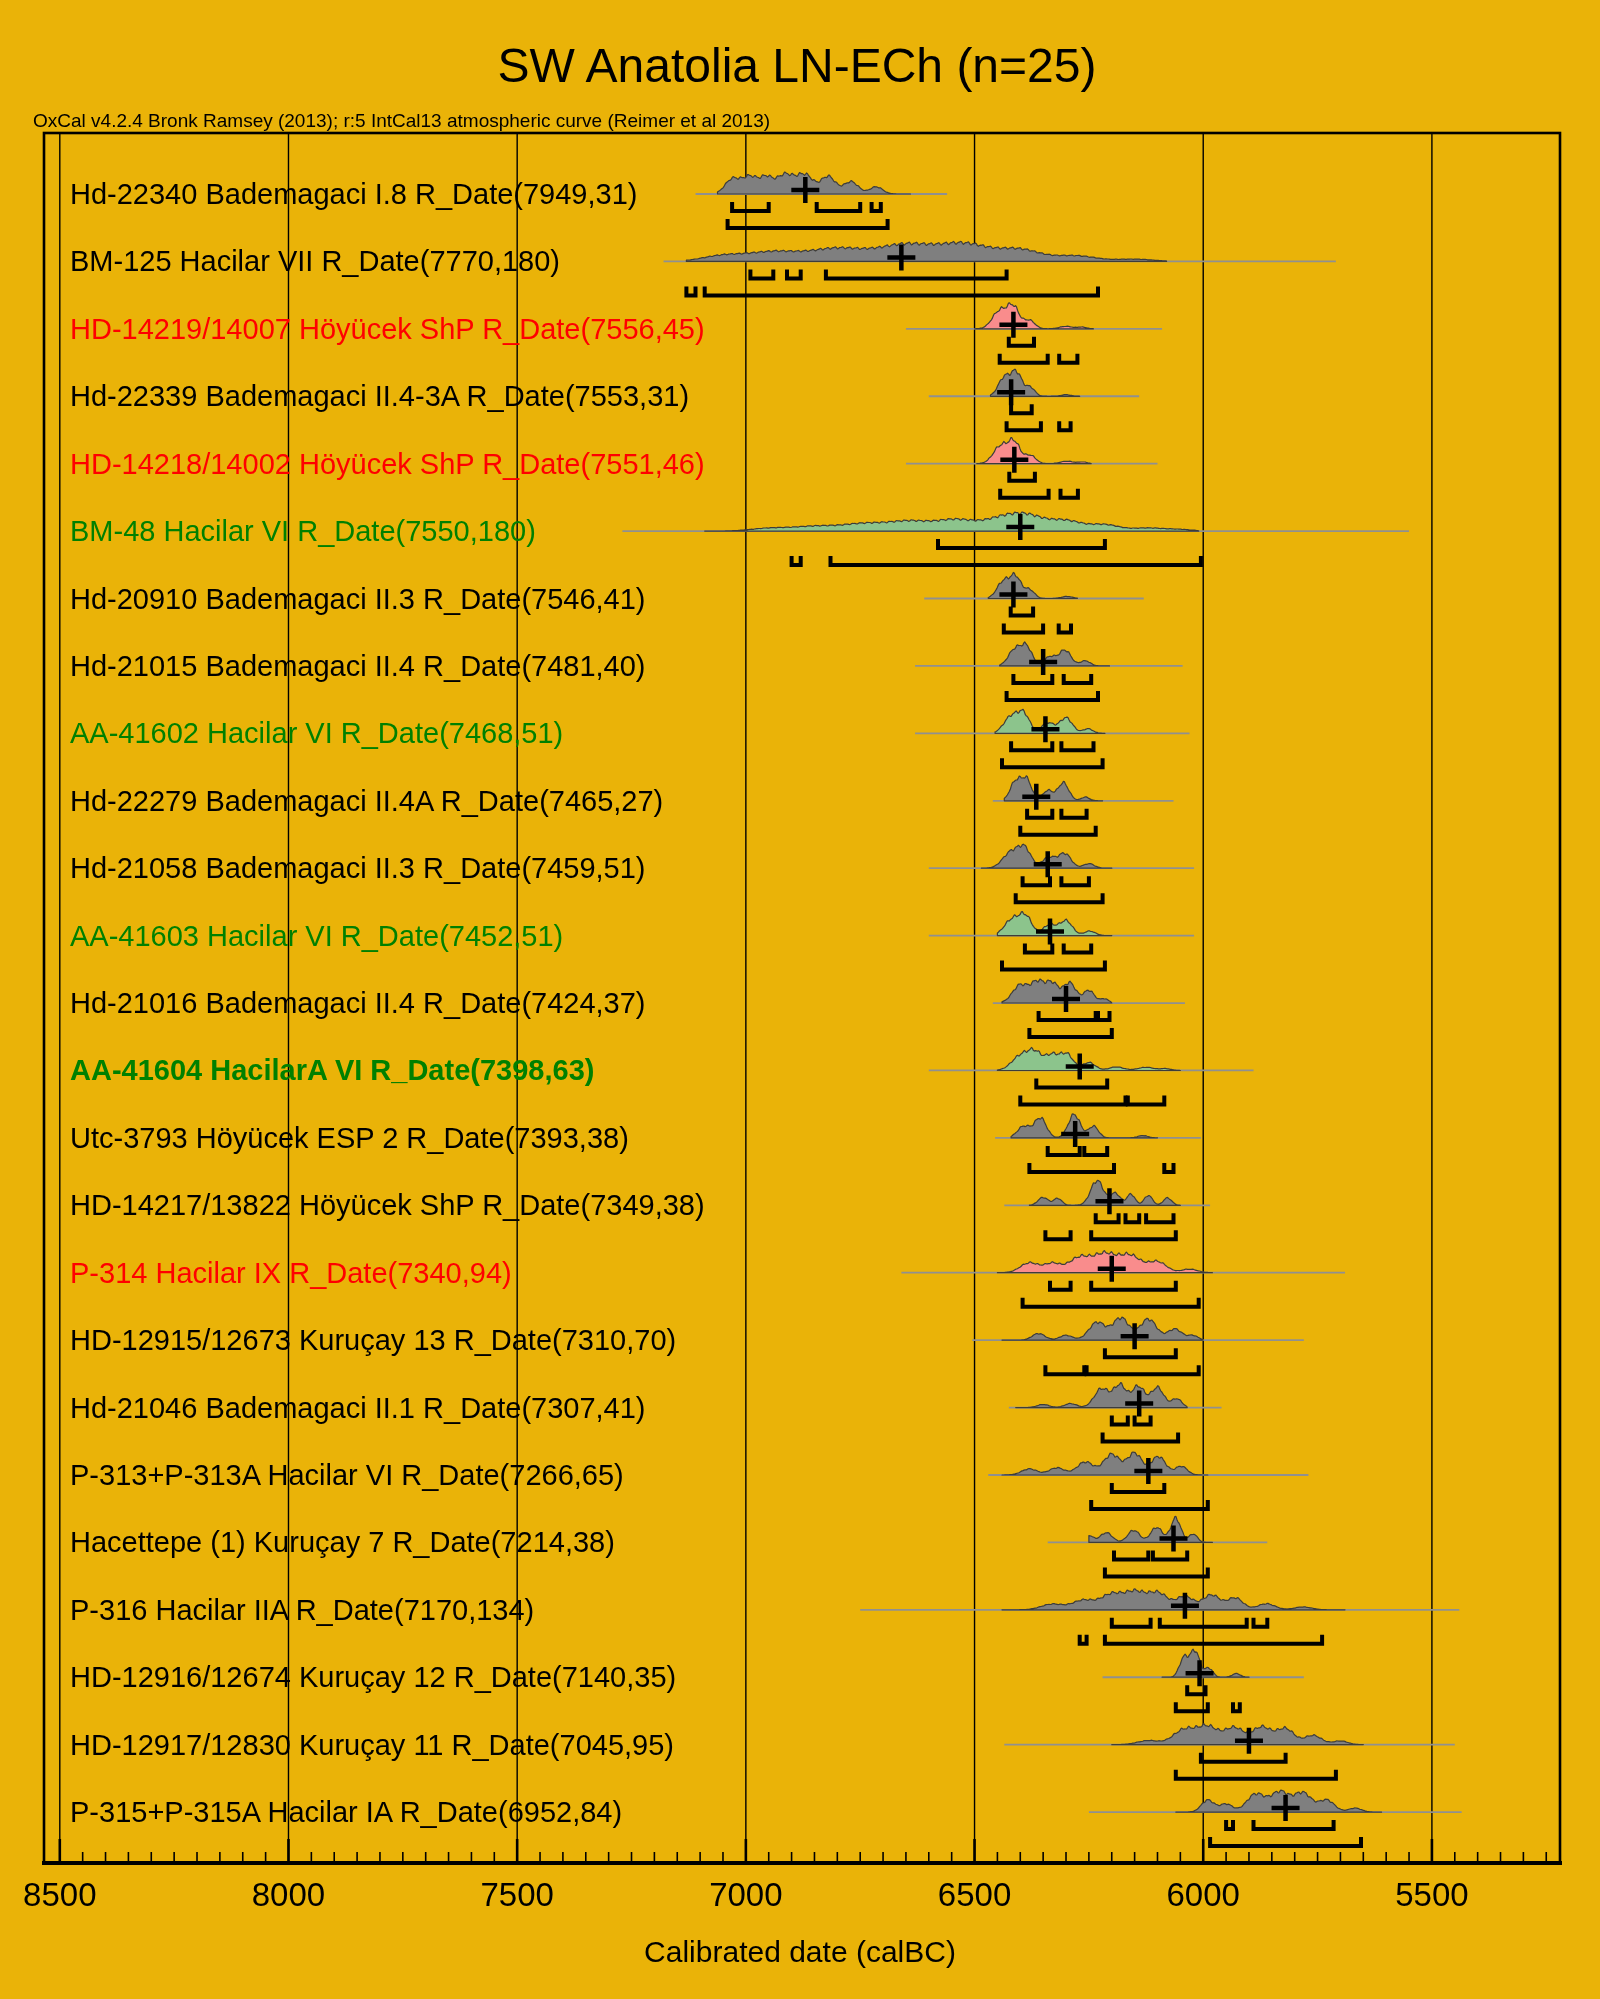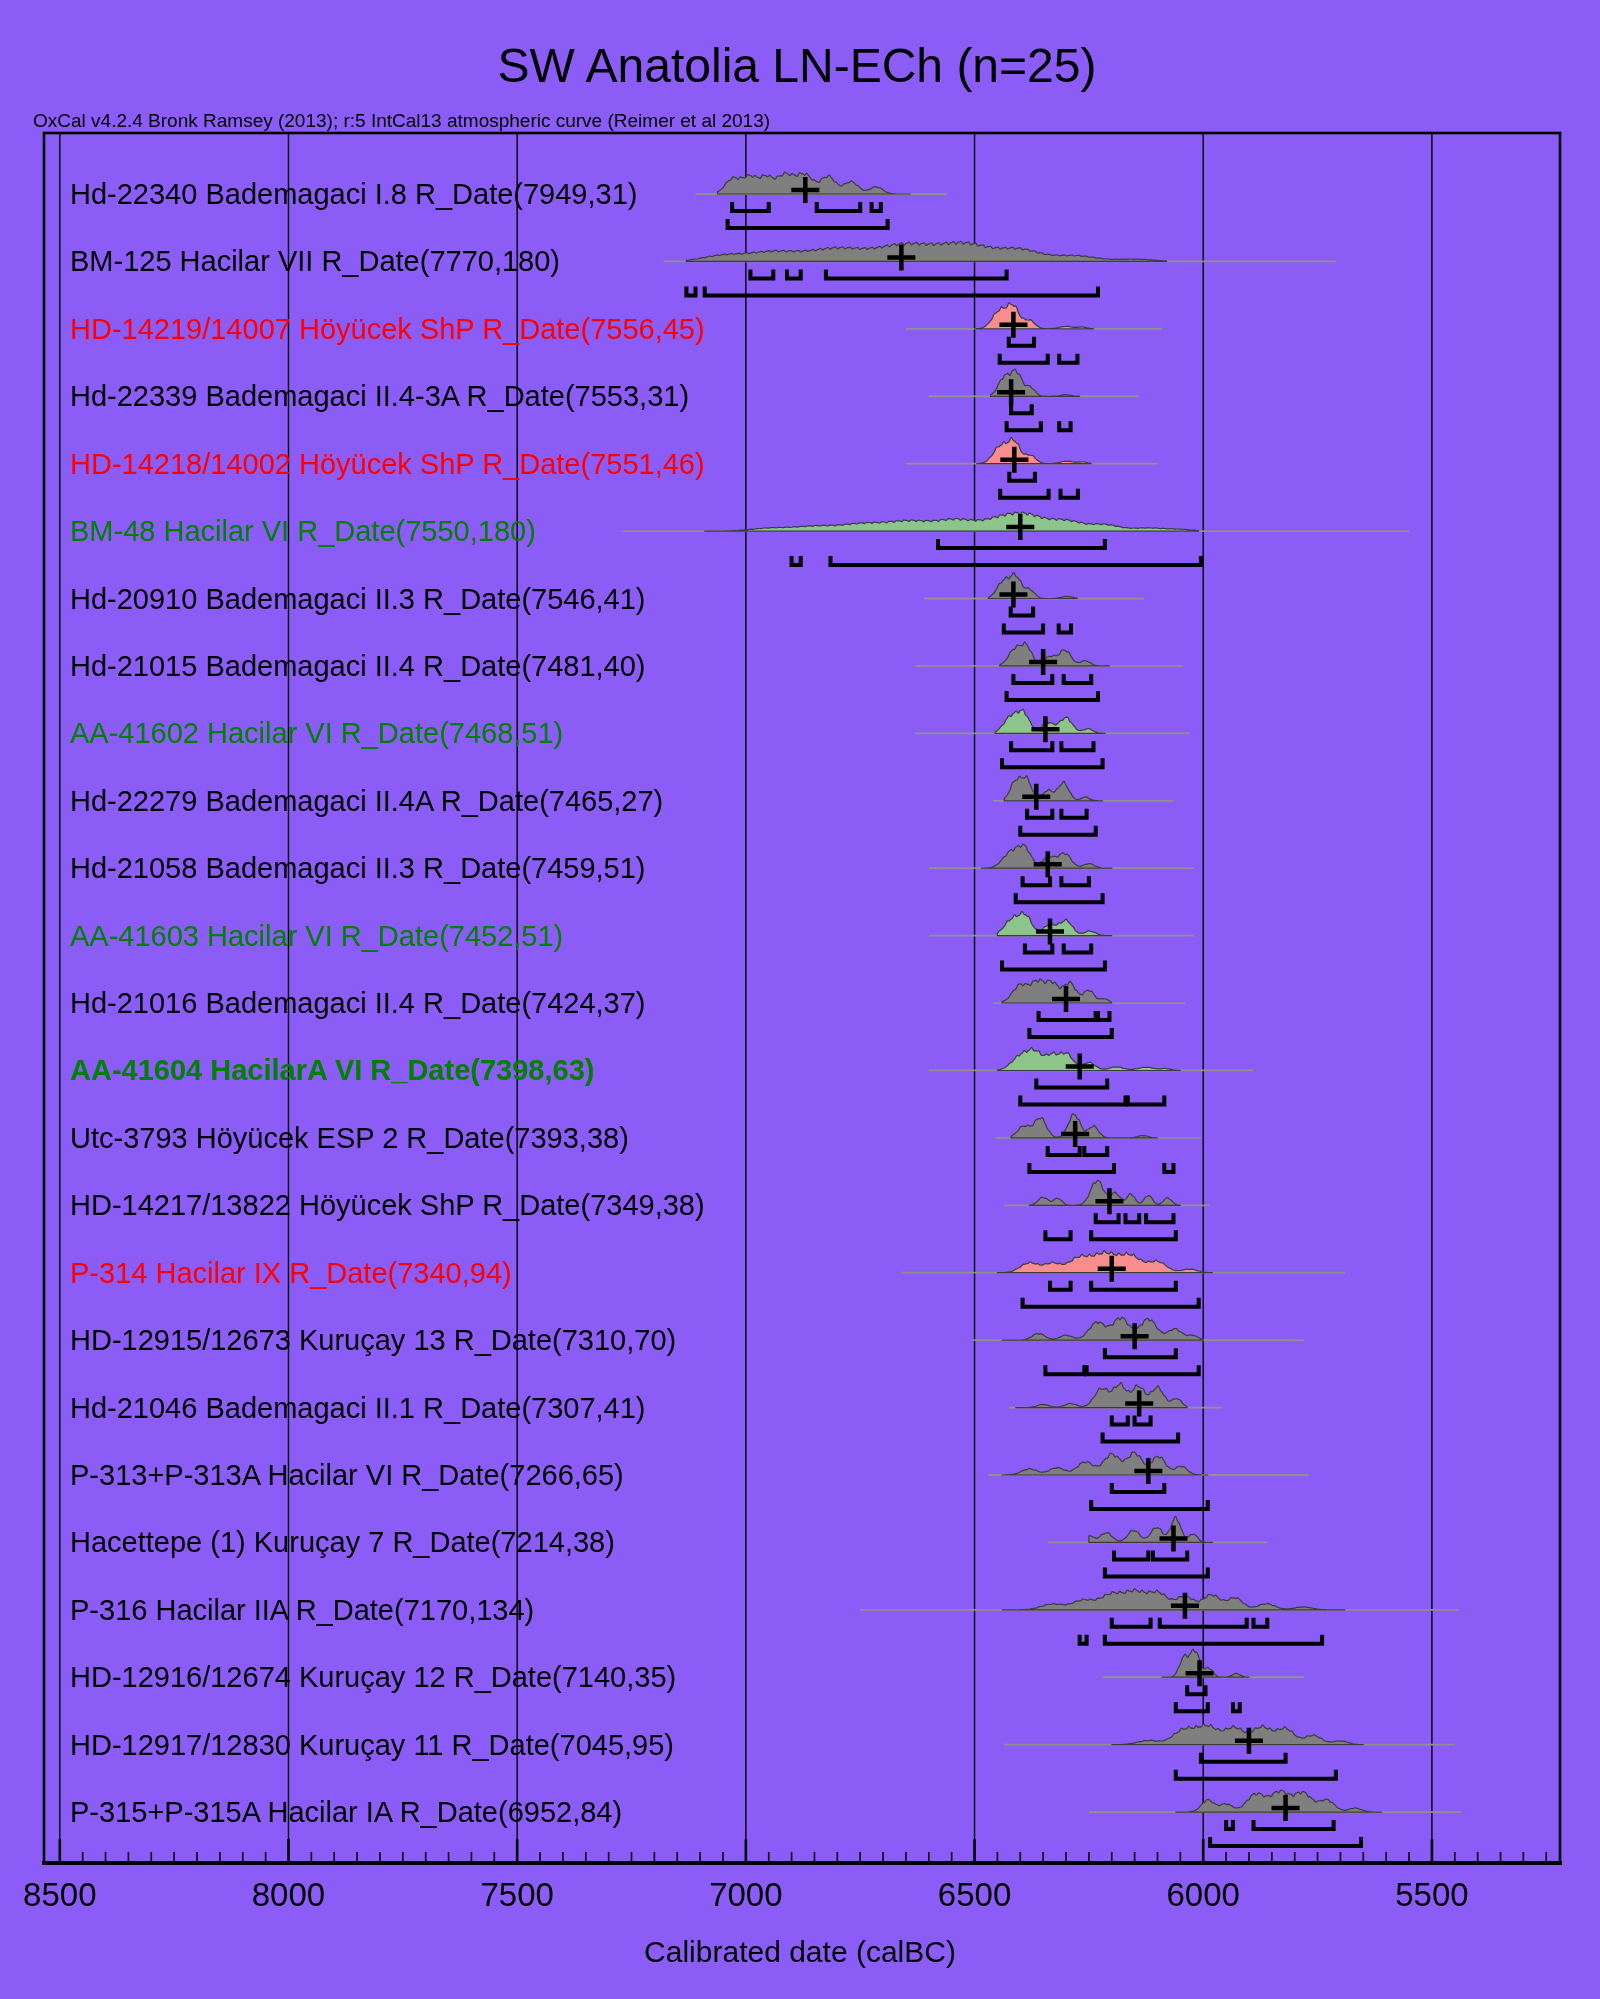--- a/index.html
+++ b/index.html
@@ -1,16 +1,16 @@
 <!DOCTYPE html>
 <html><head>
 <meta charset="utf-8">
 <style>
   html,body{margin:0;padding:0;background:#ffffff;}
-  .figure{position:relative;width:1600px;height:1999px;background:#8b5cf6;overflow:hidden;
+  .figure{position:relative;width:1600px;height:1999px;background:#eab308;overflow:hidden;
           font-family:"Liberation Sans", sans-serif;}
   svg text{font-family:"Liberation Sans", sans-serif;}
   .title-text{font-size:48px;fill:#000;}
   .attr-text{font-size:19px;fill:#000;}
   .xlabel-text{font-size:30px;fill:#000;}
   .tick-label{font-size:33px;fill:#000;}
   .row-label{font-size:29px;}
 </style>
 </head>
 <body>

